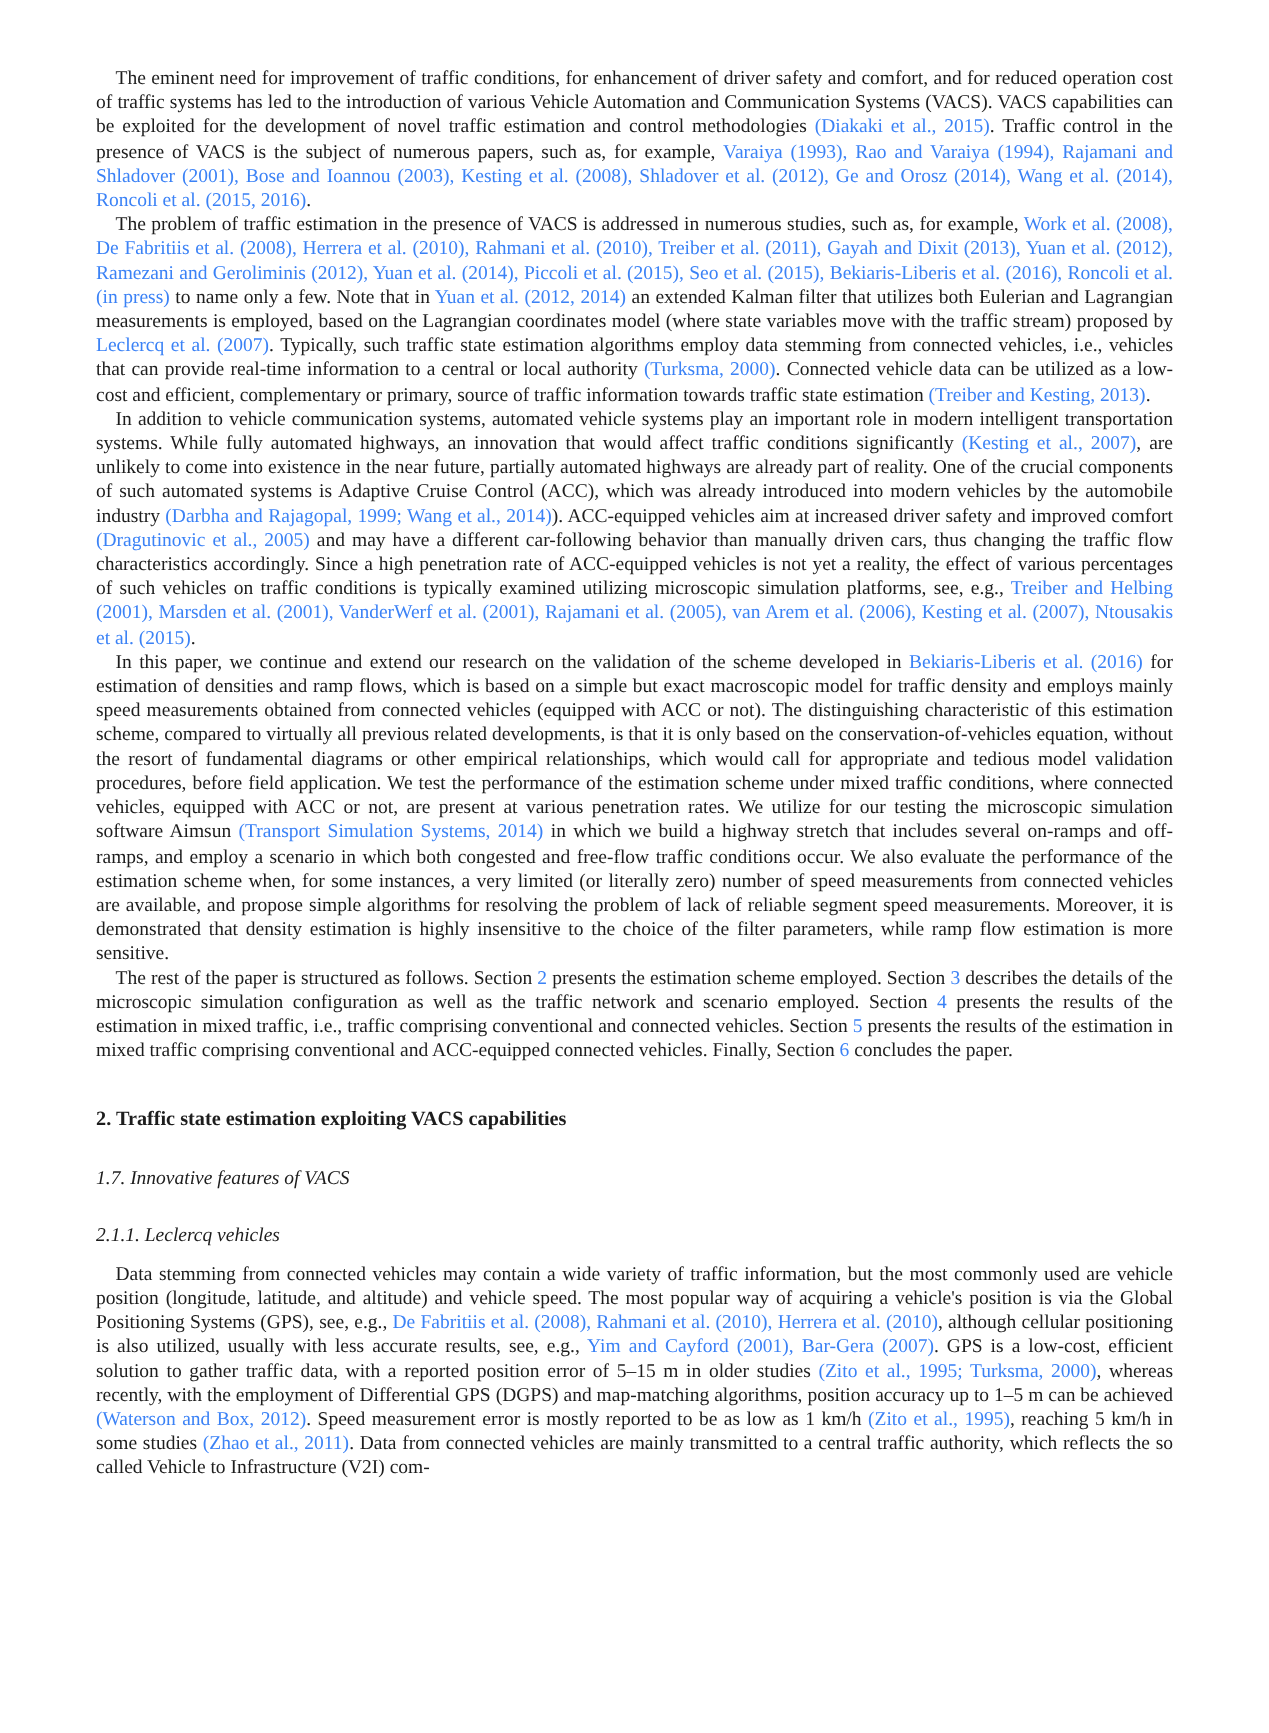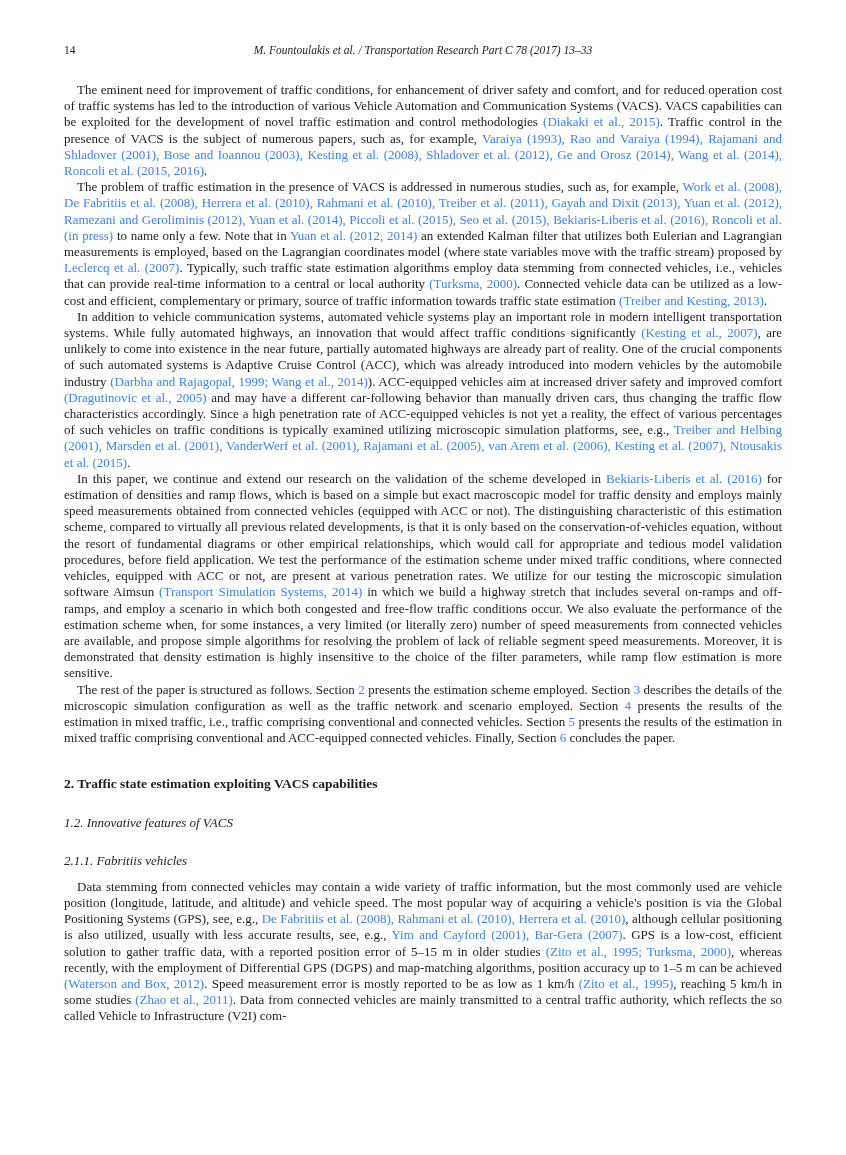--- a/index.html
+++ b/index.html
@@ -50,29 +50,24 @@
     font-style: italic;
     margin: 0 0 9px 0;
     line-height: 1.25;
     text-align: left;
   }
 </style>
 </head>
 <body>
 
 <div class="page">
-  <div class="page-header">
-    <span class="page-number">14</span>
-    <span class="running-head">M. Fountoulakis et al. / Transportation Research Part C 78 (2017) 13–33</span>
-    <span></span>
-  </div>
   <div class="article-body">
       <p class="para"><span>The eminent need for improvement of traffic conditions, for enhancement of driver safety and comfort, and for reduced operation cost of traffic systems has led to the introduction of various Vehicle Automation and Communication Systems (VACS). VACS capabilities can be exploited for the development of novel traffic estimation and control methodologies </span><span class="cite">(Diakaki et al., 2015)</span><span>. Traffic control in the presence of VACS is the subject of numerous papers, such as, for example, </span><span class="cite">Varaiya (1993), Rao and Varaiya (1994), Rajamani and Shladover (2001), Bose and Ioannou (2003), Kesting et al. (2008), Shladover et al. (2012), Ge and Orosz (2014), Wang et al. (2014), Roncoli et al. (2015, 2016)</span><span>.</span></p>
       <p class="para"><span>The problem of traffic estimation in the presence of VACS is addressed in numerous studies, such as, for example, </span><span class="cite">Work et al. (2008), De Fabritiis et al. (2008), Herrera et al. (2010), Rahmani et al. (2010), Treiber et al. (2011), Gayah and Dixit (2013), Yuan et al. (2012), Ramezani and Geroliminis (2012), Yuan et al. (2014), Piccoli et al. (2015), Seo et al. (2015), Bekiaris-Liberis et al. (2016), Roncoli et al. (in press)</span><span> to name only a few. Note that in </span><span class="cite">Yuan et al. (2012, 2014)</span><span> an extended Kalman filter that utilizes both Eulerian and Lagrangian measurements is employed, based on the Lagrangian coordinates model (where state variables move with the traffic stream) proposed by </span><span class="cite">Leclercq et al. (2007)</span><span>. Typically, such traffic state estimation algorithms employ data stemming from connected vehicles, i.e., vehicles that can provide real-time information to a central or local authority </span><span class="cite">(Turksma, 2000)</span><span>. Connected vehicle data can be utilized as a low-cost and efficient, complementary or primary, source of traffic information towards traffic state estimation </span><span class="cite">(Treiber and Kesting, 2013)</span><span>.</span></p>
       <p class="para"><span>In addition to vehicle communication systems, automated vehicle systems play an important role in modern intelligent transportation systems. While fully automated highways, an innovation that would affect traffic conditions significantly </span><span class="cite">(Kesting et al., 2007)</span><span>, are unlikely to come into existence in the near future, partially automated highways are already part of reality. One of the crucial components of such automated systems is Adaptive Cruise Control (ACC), which was already introduced into modern vehicles by the automobile industry </span><span class="cite">(Darbha and Rajagopal, 1999; Wang et al., 2014)</span><span>). ACC-equipped vehicles aim at increased driver safety and improved comfort </span><span class="cite">(Dragutinovic et al., 2005)</span><span> and may have a different car-following behavior than manually driven cars, thus changing the traffic flow characteristics accordingly. Since a high penetration rate of ACC-equipped vehicles is not yet a reality, the effect of various percentages of such vehicles on traffic conditions is typically examined utilizing microscopic simulation platforms, see, e.g., </span><span class="cite">Treiber and Helbing (2001), Marsden et al. (2001), VanderWerf et al. (2001), Rajamani et al. (2005), van Arem et al. (2006), Kesting et al. (2007), Ntousakis et al. (2015)</span><span>.</span></p>
       <p class="para"><span>In this paper, we continue and extend our research on the validation of the scheme developed in </span><span class="cite">Bekiaris-Liberis et al. (2016)</span><span> for estimation of densities and ramp flows, which is based on a simple but exact macroscopic model for traffic density and employs mainly speed measurements obtained from connected vehicles (equipped with ACC or not). The distinguishing characteristic of this estimation scheme, compared to virtually all previous related developments, is that it is only based on the conservation-of-vehicles equation, without the resort of fundamental diagrams or other empirical relationships, which would call for appropriate and tedious model validation procedures, before field application. We test the performance of the estimation scheme under mixed traffic conditions, where connected vehicles, equipped with ACC or not, are present at various penetration rates. We utilize for our testing the microscopic simulation software Aimsun </span><span class="cite">(Transport Simulation Systems, 2014)</span><span> in which we build a highway stretch that includes several on-ramps and off-ramps, and employ a scenario in which both congested and free-flow traffic conditions occur. We also evaluate the performance of the estimation scheme when, for some instances, a very limited (or literally zero) number of speed measurements from connected vehicles are available, and propose simple algorithms for resolving the problem of lack of reliable segment speed measurements. Moreover, it is demonstrated that density estimation is highly insensitive to the choice of the filter parameters, while ramp flow estimation is more sensitive.</span></p>
       <p class="para"><span>The rest of the paper is structured as follows. Section </span><span class="cite">2</span><span> presents the estimation scheme employed. Section </span><span class="cite">3</span><span> describes the details of the microscopic simulation configuration as well as the traffic network and scenario employed. Section </span><span class="cite">4</span><span> presents the results of the estimation in mixed traffic, i.e., traffic comprising conventional and connected vehicles. Section </span><span class="cite">5</span><span> presents the results of the estimation in mixed traffic comprising conventional and ACC-equipped connected vehicles. Finally, Section </span><span class="cite">6</span><span> concludes the paper.</span></p>
       <h2 class="sec-heading">2. Traffic state estimation exploiting VACS capabilities</h2>
-      <h3 class="subsec-heading">1.2. Innovative features of VACS</h3>
-      <h4 class="subsubsec-heading">2.1.1. Fabritiis vehicles</h4>
+      <h3 class="subsec-heading">1.7. Innovative features of VACS</h3>
+      <h4 class="subsubsec-heading">2.1.1. Leclercq vehicles</h4>
       <p class="para"><span>Data stemming from connected vehicles may contain a wide variety of traffic information, but the most commonly used are vehicle position (longitude, latitude, and altitude) and vehicle speed. The most popular way of acquiring a vehicle's position is via the Global Positioning Systems (GPS), see, e.g., </span><span class="cite">De Fabritiis et al. (2008), Rahmani et al. (2010), Herrera et al. (2010)</span><span>, although cellular positioning is also utilized, usually with less accurate results, see, e.g., </span><span class="cite">Yim and Cayford (2001), Bar-Gera (2007)</span><span>. GPS is a low-cost, efficient solution to gather traffic data, with a reported position error of 5–15 m in older studies </span><span class="cite">(Zito et al., 1995; Turksma, 2000)</span><span>, whereas recently, with the employment of Differential GPS (DGPS) and map-matching algorithms, position accuracy up to 1–5 m can be achieved </span><span class="cite">(Waterson and Box, 2012)</span><span>. Speed measurement error is mostly reported to be as low as 1 km/h </span><span class="cite">(Zito et al., 1995)</span><span>, reaching 5 km/h in some studies </span><span class="cite">(Zhao et al., 2011)</span><span>. Data from connected vehicles are mainly transmitted to a central traffic authority, which reflects the so called Vehicle to Infrastructure (V2I) com-</span></p>
     </div>
 </div>
 
 </body></html>

